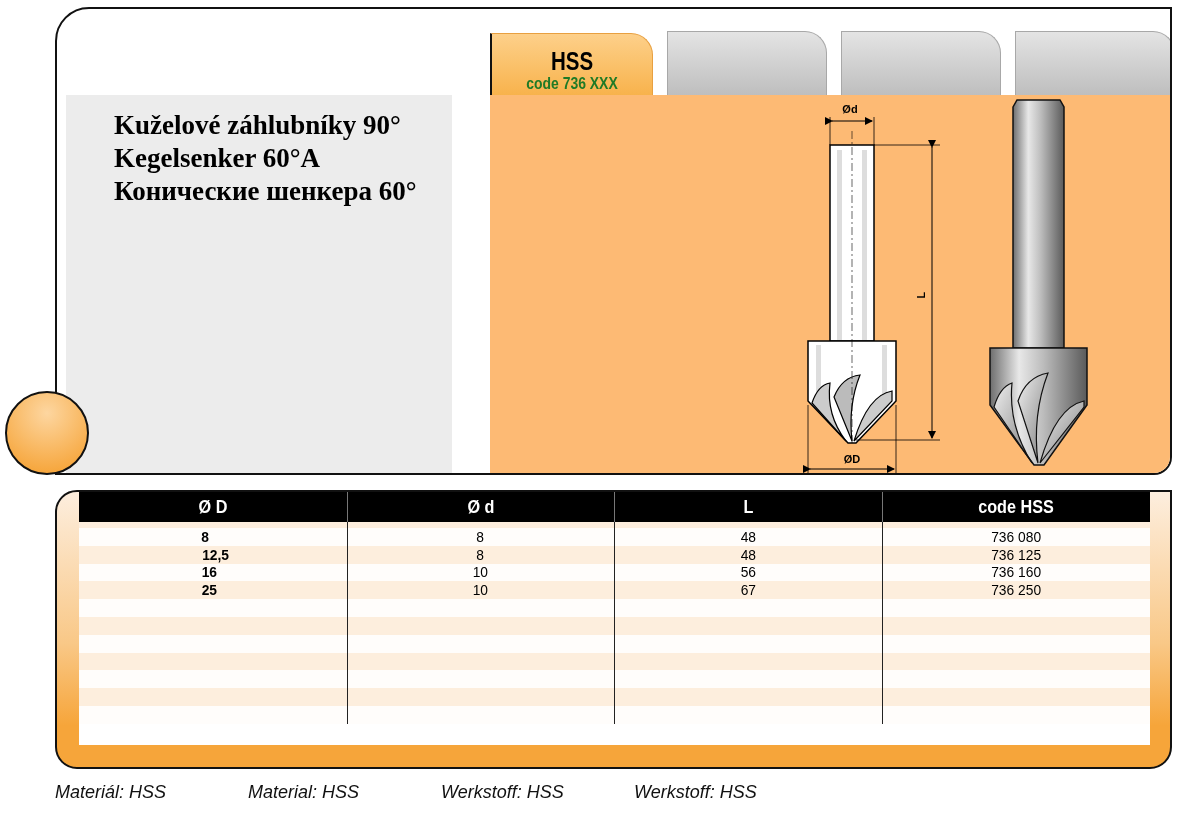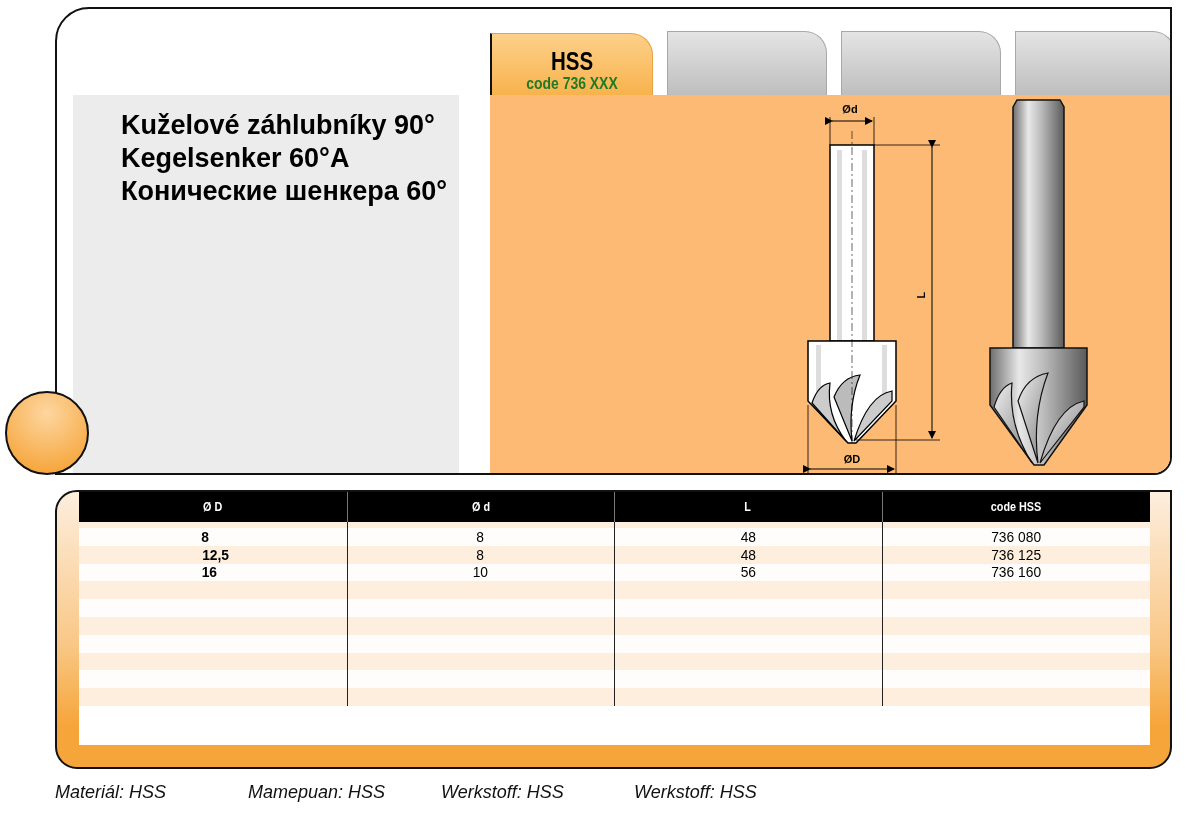--- a/index.html
+++ b/index.html
@@ -46,21 +46,21 @@
     transform: scaleX(0.82);
   }
   .tab-gray {
     width: 160px; background: linear-gradient(to bottom, #e4e4e4, #b2b2b2);
     border: 1px solid #a8a8a8; border-bottom: 2px solid #111; top: -2px; height: 86px;
   }
   .cover-white {
     position: absolute; top: 0; height: 84px; background: #fff;
   }
   .desc-area {
-    position: absolute; left: 16px; top: 86px; width: 386px; height: 380px; background: #ececec;
+    position: absolute; left: 9px; top: 86px; width: 386px; height: 380px; background: #ececec; font-family: Liberation Serif, serif;
   }
   .desc-lines { position: absolute; left: 48px; top: 14px; }
   .desc-line {
     font-weight: bold; font-size: 27px; line-height: 33px; white-space: nowrap;
     color: #000;
   }
   .illust-area { position: absolute; left: 433px; top: 86px; width: 684px; height: 380px; background: #fdba74; }
   .orange-dot {
     position: absolute; left: 5px; top: 391px; width: 84px; height: 84px; border-radius: 50%;
     border: 2px solid #111; background: radial-gradient(circle at 50% 25%, #fdd6a0, #f6a53a 85%);
@@ -71,21 +71,21 @@
     position: absolute; left: 55px; top: 490px; width: 1117px; height: 279px; box-sizing: border-box;
     border: 2px solid #111; border-radius: 22px 0 22px 22px;
     background: linear-gradient(to bottom, #fdeede 0%, #f9c887 55%, #f6a53a 85%);
     overflow: hidden;
   }
   .table-inner {
     position: absolute; left: 22px; top: 0; width: 1071px; height: 253px; background: #fff;
   }
   table.spec { border-collapse: collapse; width: 100%; table-layout: fixed; }
   table.spec th {
-    background: #000; color: #fff; font-weight: bold; font-size: 12px; height: 30px;
+    background: #000; color: #fff; font-weight: bold; font-size: 18px; height: 30px;
     border-left: 1px solid #777; padding: 0;
   }
   table.spec th:first-child { border-left: none; }
   table.spec th span { display: inline-block; transform: scaleX(0.9); }
   table.spec td {
     height: 17.8px; padding: 0; font-size: 15px; line-height: 16px; text-align: center;
     border-left: 1px solid #222; vertical-align: middle;
   }
   table.spec td:first-child { border-left: none; font-weight: bold; text-align: left; padding-left: 122px; }
   table.spec tr.gap td { height: 6px; background: #fdeedd; }
@@ -220,20 +220,26 @@
           <td><span>48</span></td>
           <td><span>736 125</span></td>
         </tr>
         <tr>
           <td><span>16</span></td>
           <td><span>10</span></td>
           <td><span>56</span></td>
           <td><span>736 160</span></td>
         </tr>
         <tr>
+          <td><span>25</span></td>
+          <td><span>10</span></td>
+          <td><span>67</span></td>
+          <td><span>736 250</span></td>
+        </tr>
+        <tr>
             <td></td>
             <td></td>
             <td></td>
             <td></td>
           </tr>
         <tr>
             <td></td>
             <td></td>
             <td></td>
             <td></td>
@@ -268,16 +274,16 @@
             <td></td>
             <td></td>
           </tr>
       </tbody>
     </table>
   </div>
 </div>
 
 <div class="footer">
   <span class="footer-item" style="left:0;">Materiál: HSS</span>
-  <span class="footer-item" style="left:193px;">Mamepuan: HSS</span>
+  <span class="footer-item" style="left:193px;">Material: HSS</span>
   <span class="footer-item" style="left:386px;">Werkstoff: HSS</span>
   <span class="footer-item" style="left:579px;">Werkstoff: HSS</span>
 </div>
 
 </body></html>

